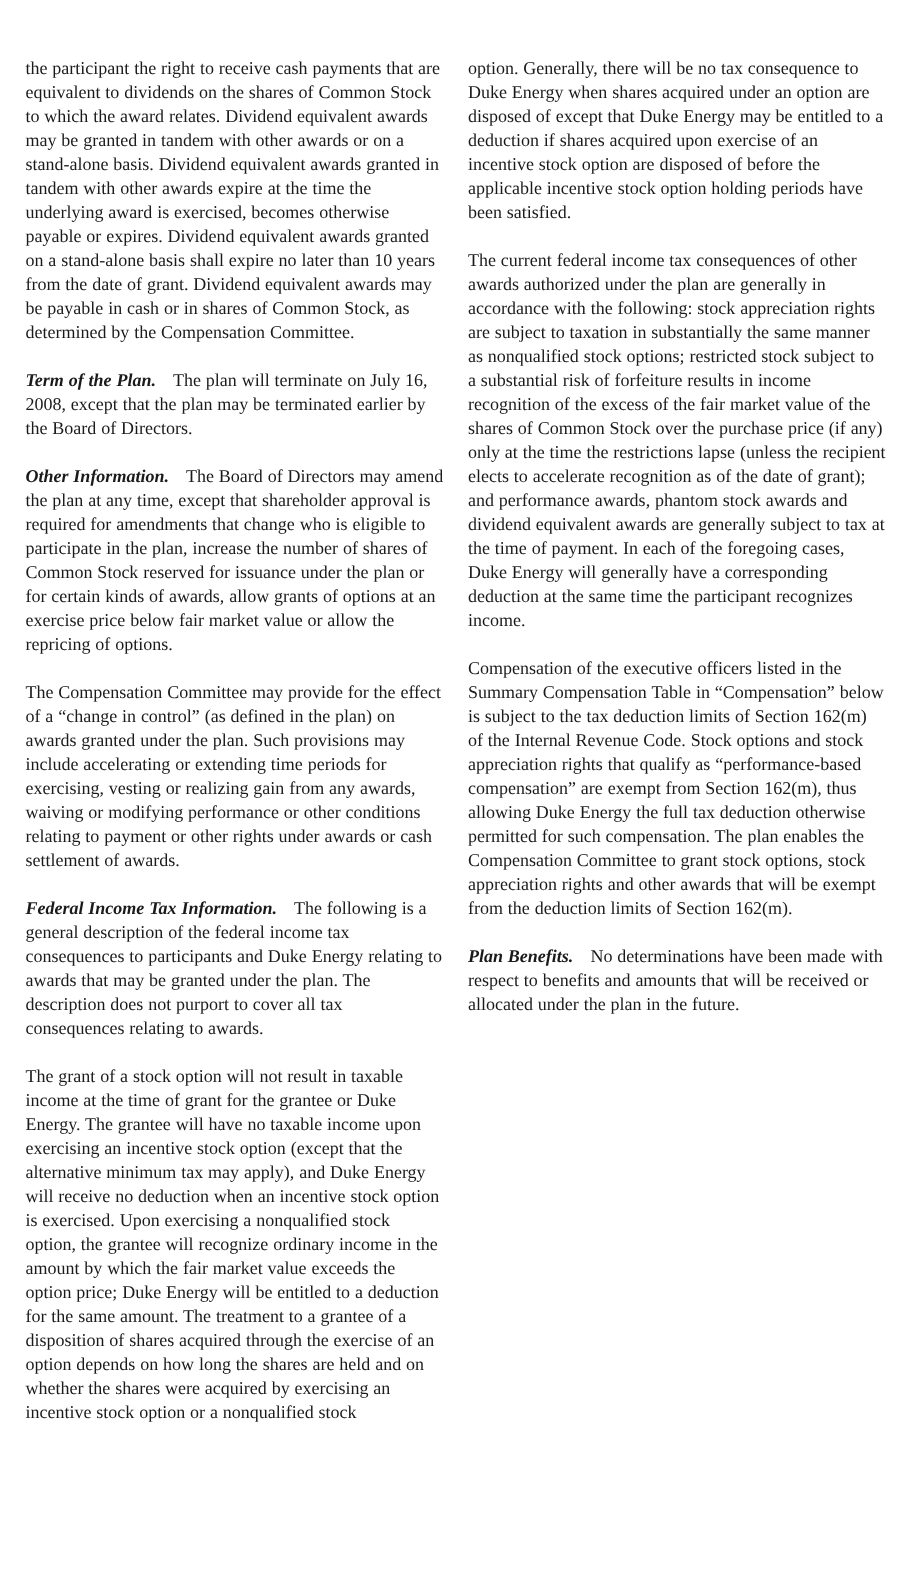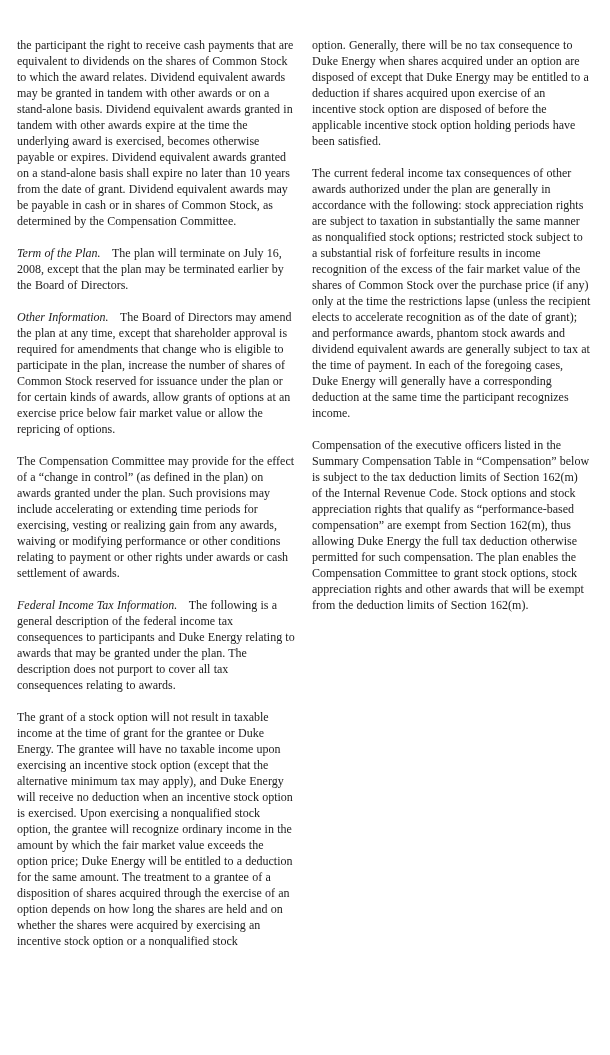--- a/index.html
+++ b/index.html
@@ -29,35 +29,37 @@
     line-height: 16px;
     text-align: left;
     word-spacing: 0.02em;
   }
   .col p {
     margin: 0 0 16px 0;
   }
   .lead {
     font-style: italic;
     margin-right: 0.95em;
+    font-weight: bold;
   }
 </style>
 </head>
 <body>
 
 <div class="page">
 
   <div class="col">
     <p><span>the participant the right to receive cash payments that are equivalent to dividends on the shares of Common Stock to which the award relates. Dividend equivalent awards may be granted in tandem with other awards or on a stand-alone basis. Dividend equivalent awards granted in tandem with other awards expire at the time the underlying award is exercised, becomes otherwise payable or expires. Dividend equivalent awards granted on a stand-alone basis shall expire no later than 10 years from the date of grant. Dividend equivalent awards may be payable in cash or in shares of Common Stock, as determined by the Compensation Committee.</span></p>
     <p><span class="lead">Term of the Plan.</span><span>The plan will terminate on July 16, 2008, except that the plan may be terminated earlier by the Board of Directors.</span></p>
     <p><span class="lead">Other Information.</span><span>The Board of Directors may amend the plan at any time, except that shareholder approval is required for amendments that change who is eligible to participate in the plan, increase the number of shares of Common Stock reserved for issuance under the plan or for certain kinds of awards, allow grants of options at an exercise price below fair market value or allow the repricing of options.</span></p>
     <p><span>The Compensation Committee may provide for the effect of a “change in control” (as defined in the plan) on awards granted under the plan. Such provisions may include accelerating or extending time periods for exercising, vesting or realizing gain from any awards, waiving or modifying performance or other conditions relating to payment or other rights under awards or cash settlement of awards.</span></p>
     <p><span class="lead">Federal Income Tax Information.</span><span>The following is a general description of the federal income tax consequences to participants and Duke Energy relating to awards that may be granted under the plan. The description does not purport to cover all tax consequences relating to awards.</span></p>
     <p><span>The grant of a stock option will not result in taxable income at the time of grant for the grantee or Duke Energy. The grantee will have no taxable income upon exercising an incentive stock option (except that the alternative minimum tax may apply), and Duke Energy will receive no deduction when an incentive stock option is exercised. Upon exercising a nonqualified stock option, the grantee will recognize ordinary income in the amount by which the fair market value exceeds the option price; Duke Energy will be entitled to a deduction for the same amount. The treatment to a grantee of a disposition of shares acquired through the exercise of an option depends on how long the shares are held and on whether the shares were acquired by exercising an incentive stock option or a nonqualified stock</span></p>
   </div>
 
   <div class="col">
     <p><span>option. Generally, there will be no tax consequence to Duke Energy when shares acquired under an option are disposed of except that Duke Energy may be entitled to a deduction if shares acquired upon exercise of an incentive stock option are disposed of before the applicable incentive stock option holding periods have been satisfied.</span></p>
     <p><span>The current federal income tax consequences of other awards authorized under the plan are generally in accordance with the following: stock appreciation rights are subject to taxation in substantially the same manner as nonqualified stock options; restricted stock subject to a substantial risk of forfeiture results in income recognition of the excess of the fair market value of the shares of Common Stock over the purchase price (if any) only at the time the restrictions lapse (unless the recipient elects to accelerate recognition as of the date of grant); and performance awards, phantom stock awards and dividend equivalent awards are generally subject to tax at the time of payment. In each of the foregoing cases, Duke Energy will generally have a corresponding deduction at the same time the participant recognizes income.</span></p>
     <p><span>Compensation of the executive officers listed in the Summary Compensation Table in “Compensation” below is subject to the tax deduction limits of Section 162(m) of the Internal Revenue Code. Stock options and stock appreciation rights that qualify as “performance-based compensation” are exempt from Section 162(m), thus allowing Duke Energy the full tax deduction otherwise permitted for such compensation. The plan enables the Compensation Committee to grant stock options, stock appreciation rights and other awards that will be exempt from the deduction limits of Section 162(m).</span></p>
+    <p><span class="lead">Plan Benefits.</span><span>No determinations have been made with respect to benefits and amounts that will be received or allocated under the plan in the future.</span></p>
   </div>
 
 </div>
 
 </body></html>

